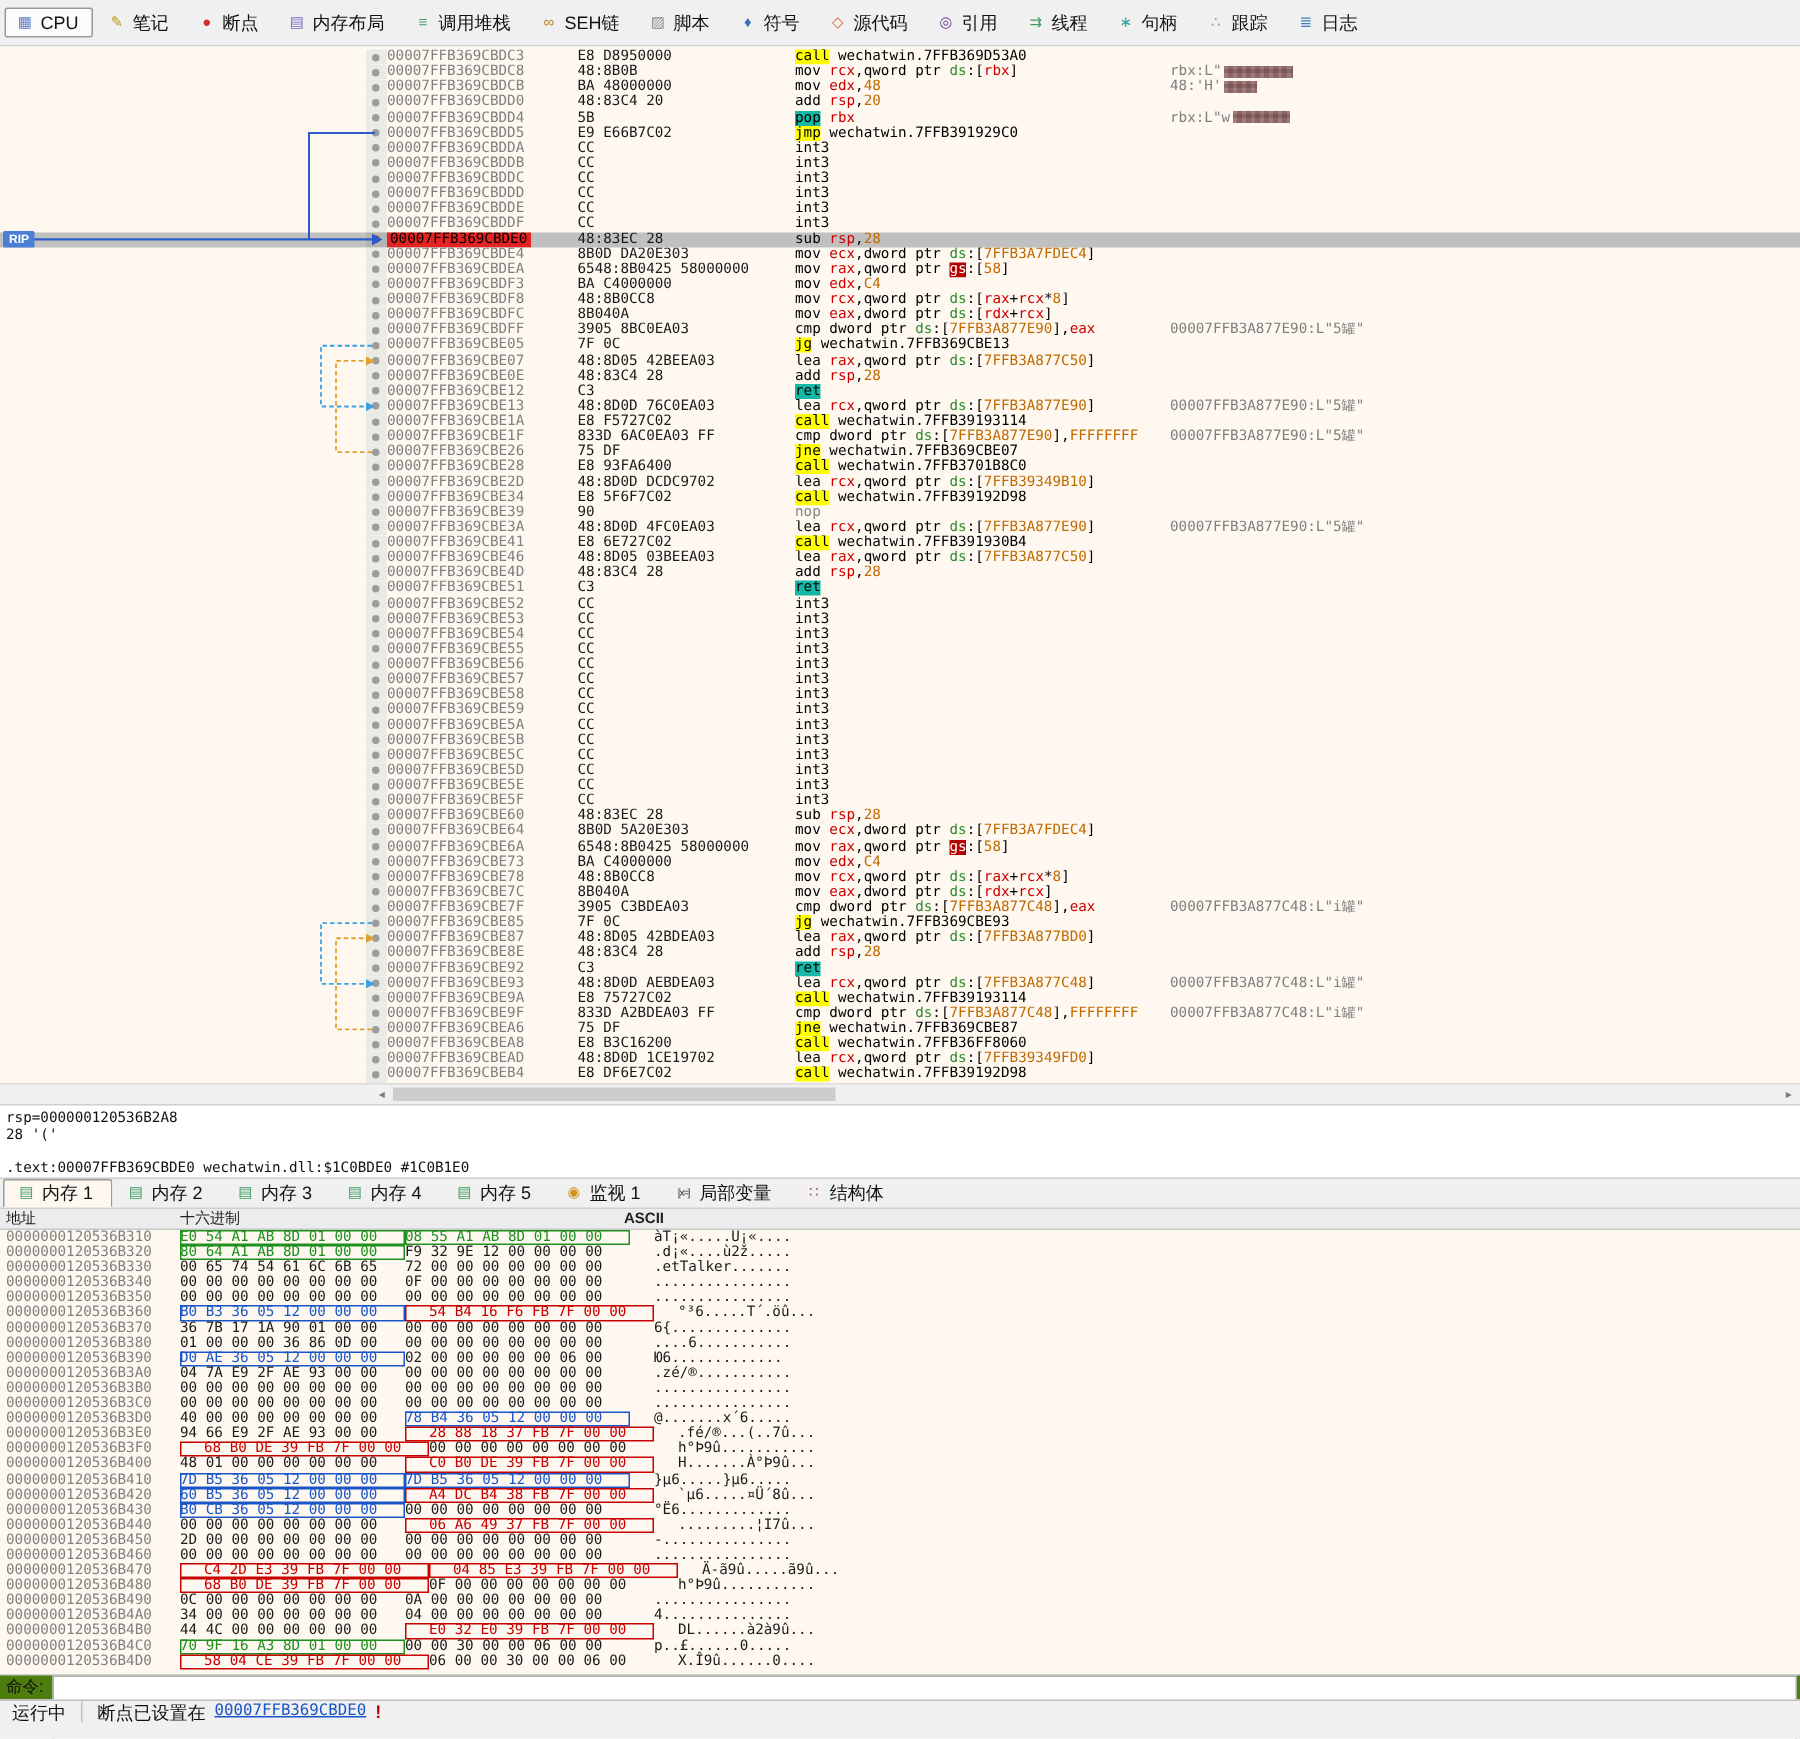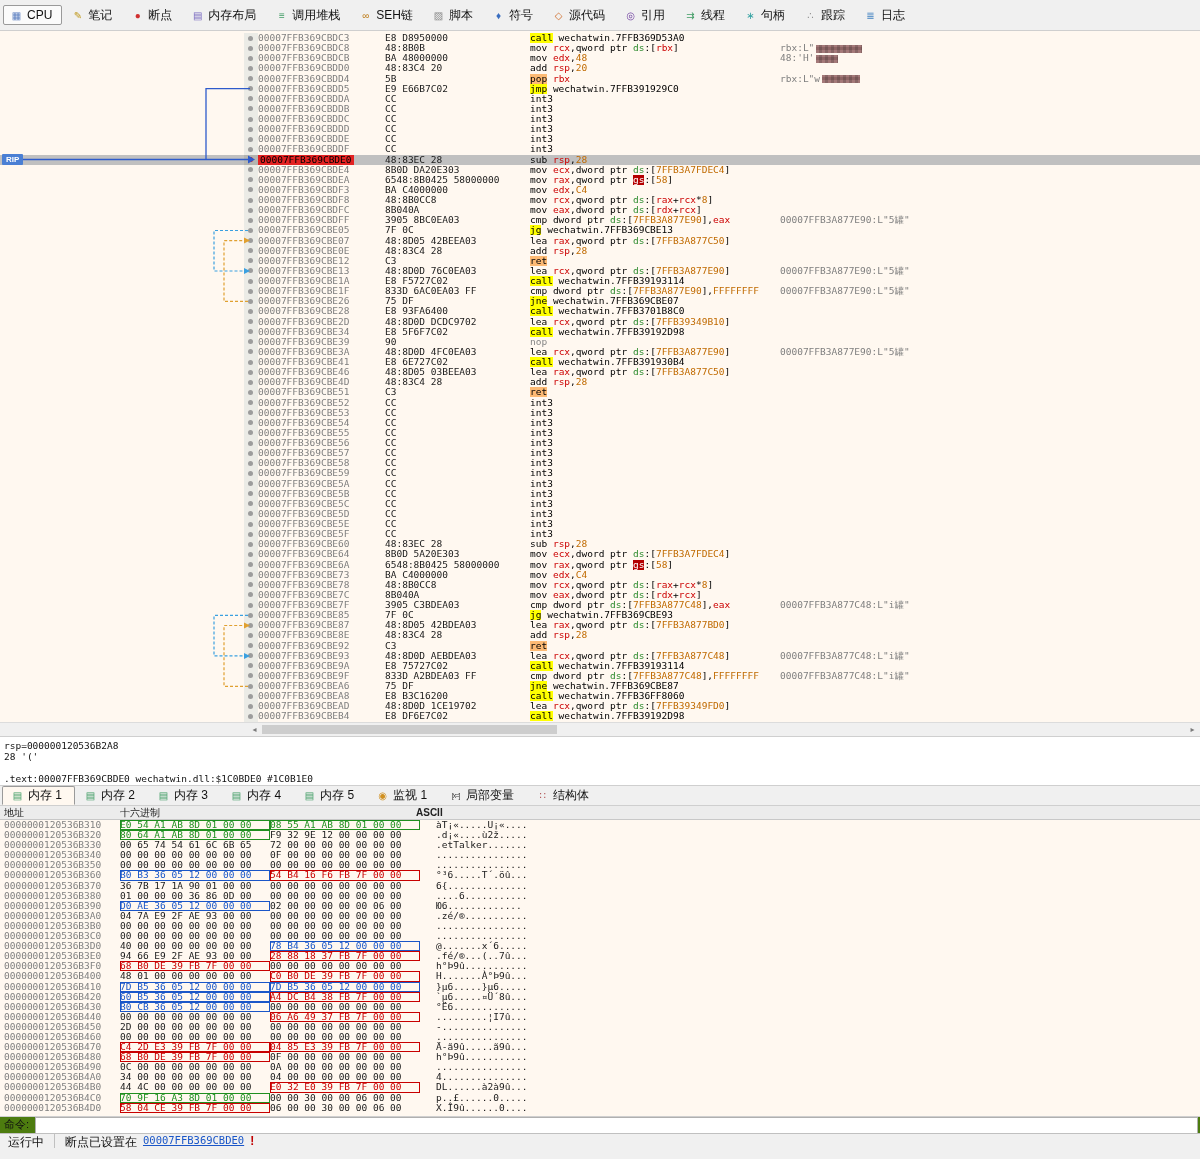--- a/index.html
+++ b/index.html
@@ -22,21 +22,21 @@
   .dot{position:absolute;left:4px;top:2.5px;width:5px;height:5px;border-radius:50%;background:#9c9c9c;}
   .dot.red{background:#e00000;}
   .addr{width:127px;color:#7f7f7f;overflow:hidden;}
   .bytes{width:145px;color:#1a1a1a;overflow:hidden;}
   .instr{width:250px;overflow:hidden;}
   .cmt{color:#7f7f7f;overflow:hidden;}
   .row.sel{background:#c0c0c0;}
   .row.sel .dotc{background:#b4b4b0;}
   .bp{background:#e32222;color:#000;padding:0 2px;}
   .mn-y{background:#ffff00;color:#000;}
-  .mn-c{background:#fdba74;color:#000;}
+  .mn-c{background:#14b8a6;color:#000;}
   .mn-n{color:#858585;}
   .reg{color:#cc0000;}
   .num{color:#c06a00;}
   .seg{color:#2e8b2e;}
   .segbad{background:#b40000;color:#fff;}
   .censor{display:inline-block;height:8px;width:44px;vertical-align:middle;margin-left:2px;
     background:repeating-linear-gradient(90deg,#c9a6a6 0 3px,#a88c8c 3px 6px),repeating-linear-gradient(0deg,#d0baba 0 3px,#b49c9c 3px 6px);
     background-blend-mode:multiply;}
   .arrows{position:absolute;top:0;left:0;z-index:2;pointer-events:none;}
   .riplabel{position:absolute;left:2px;top:123px;z-index:3;background:#4a7fd4;color:#fff;font:bold 8px "Liberation Sans",sans-serif;padding:1px 4px;border-radius:1px;}
@@ -57,21 +57,21 @@
   
   .dump{position:absolute;top:806px;left:0;right:0;height:310px;background:#fff8f0;overflow:hidden;}
   .dhead{display:flex;height:13px;line-height:13px;background:#ececec;border-bottom:1px solid #c8c8c8;font-size:10px;color:#222;}
   .dh-addr{width:120px;padding-left:4px;box-sizing:border-box;}
   .dh-hex{width:268px;}
   .dh-ascii{margin-left:28px;font-weight:bold;}
   .drow{display:flex;height:10.1px;line-height:10.4px;font-family:"DejaVu Sans Mono",monospace;font-size:9.5px;white-space:pre;}
   .daddr{width:120px;padding-left:4px;box-sizing:border-box;color:#808080;}
   .dg{width:150px;color:#1a1a1a;}
   .dascii{margin-left:16px;color:#1a1a1a;}
-  .pc{color:#c80000;} .pd{color:#1a56c8;} .ph{color:#1f8f1f;}
+  .pc{color:#c80000;padding-left:16px;} .pd{color:#1a56c8;} .ph{color:#1f8f1f;}
   .boxed{outline:1px solid currentColor;outline-offset:-1px;}
   .watermark{position:absolute;left:1000px;top:1068px;z-index:5;font-size:50px;font-weight:bold;color:#c9ccd2;opacity:.6;letter-spacing:3px;text-shadow:1px 1px 0 #fff;pointer-events:none;}
 
   
   .cmd{position:absolute;top:1116px;left:0;right:0;height:17px;background:#4d7c0f;border-top:1px solid #cfcfcf;display:flex;align-items:flex-start;box-sizing:border-box;}
   .cmdlabel{font-size:11px;color:#111;padding:0 6px 0 4px;white-space:nowrap;}
   .cmdinput{flex:1;height:13px;margin-right:2px;border:1px solid #b0b0b0;background:#fff;font-family:"Liberation Sans",sans-serif;font-size:10px;padding:16px 3px;}
   .cmdinput::placeholder{color:#8a8a8a;}
 
   

